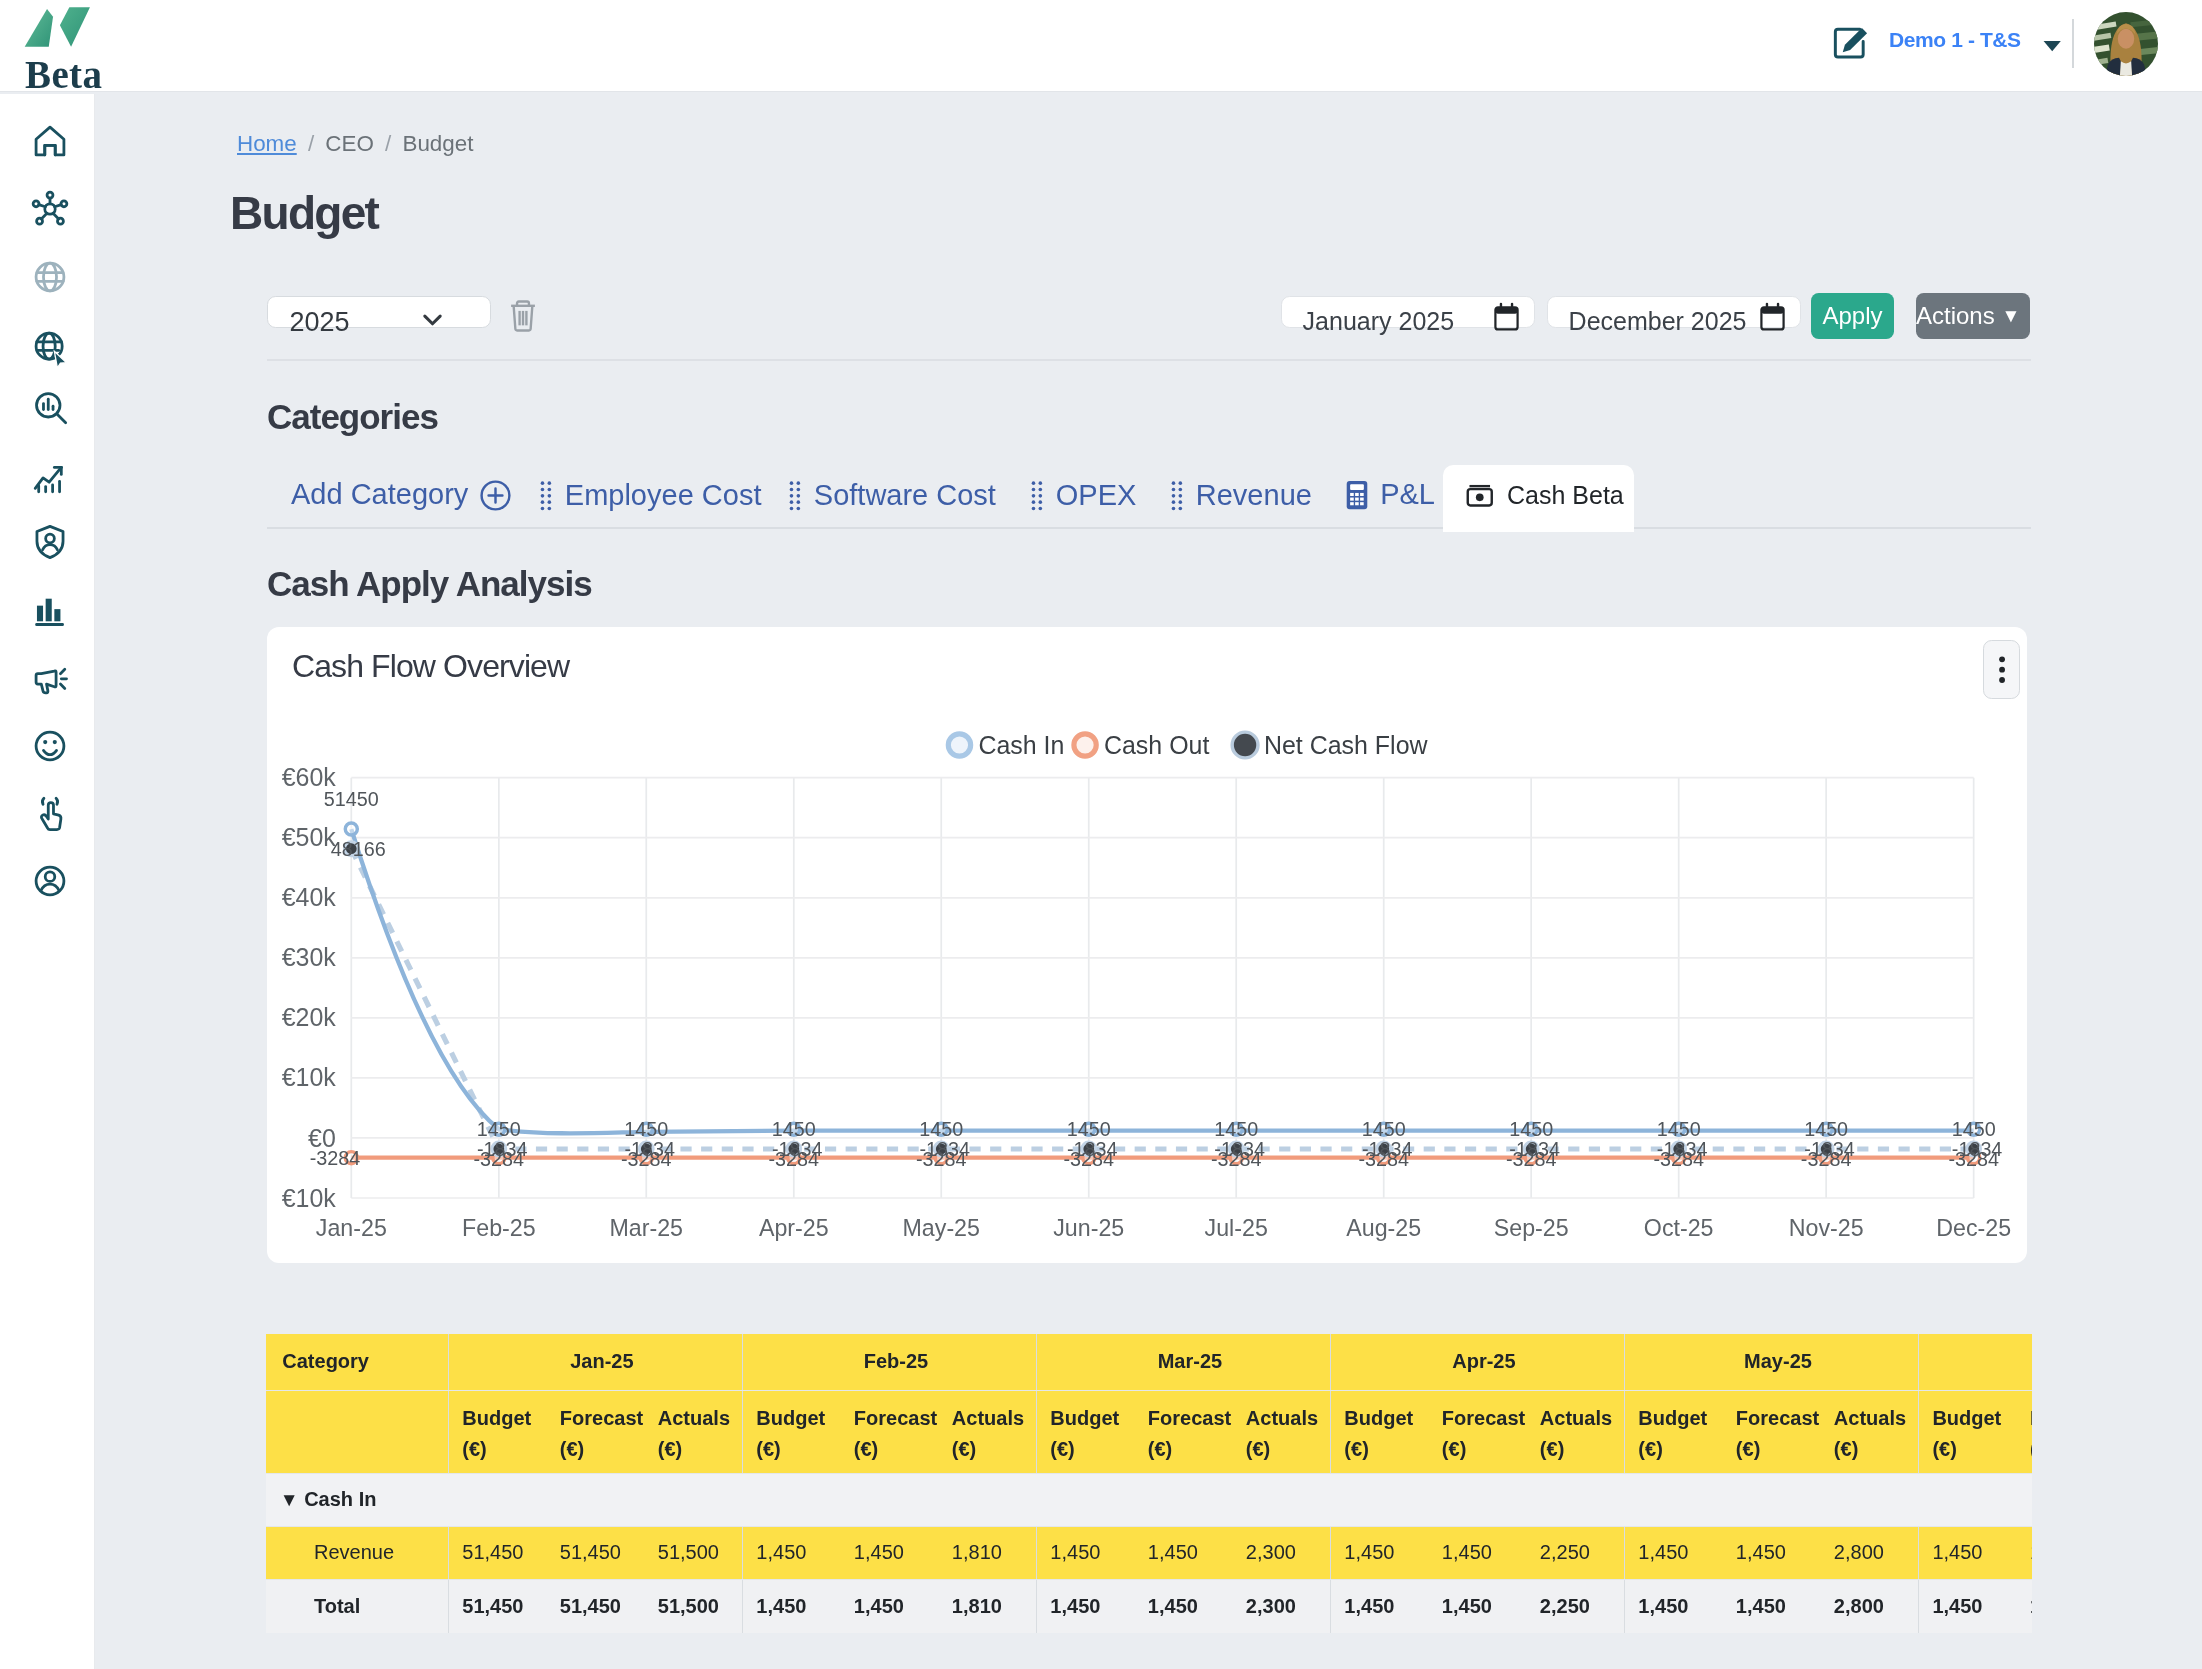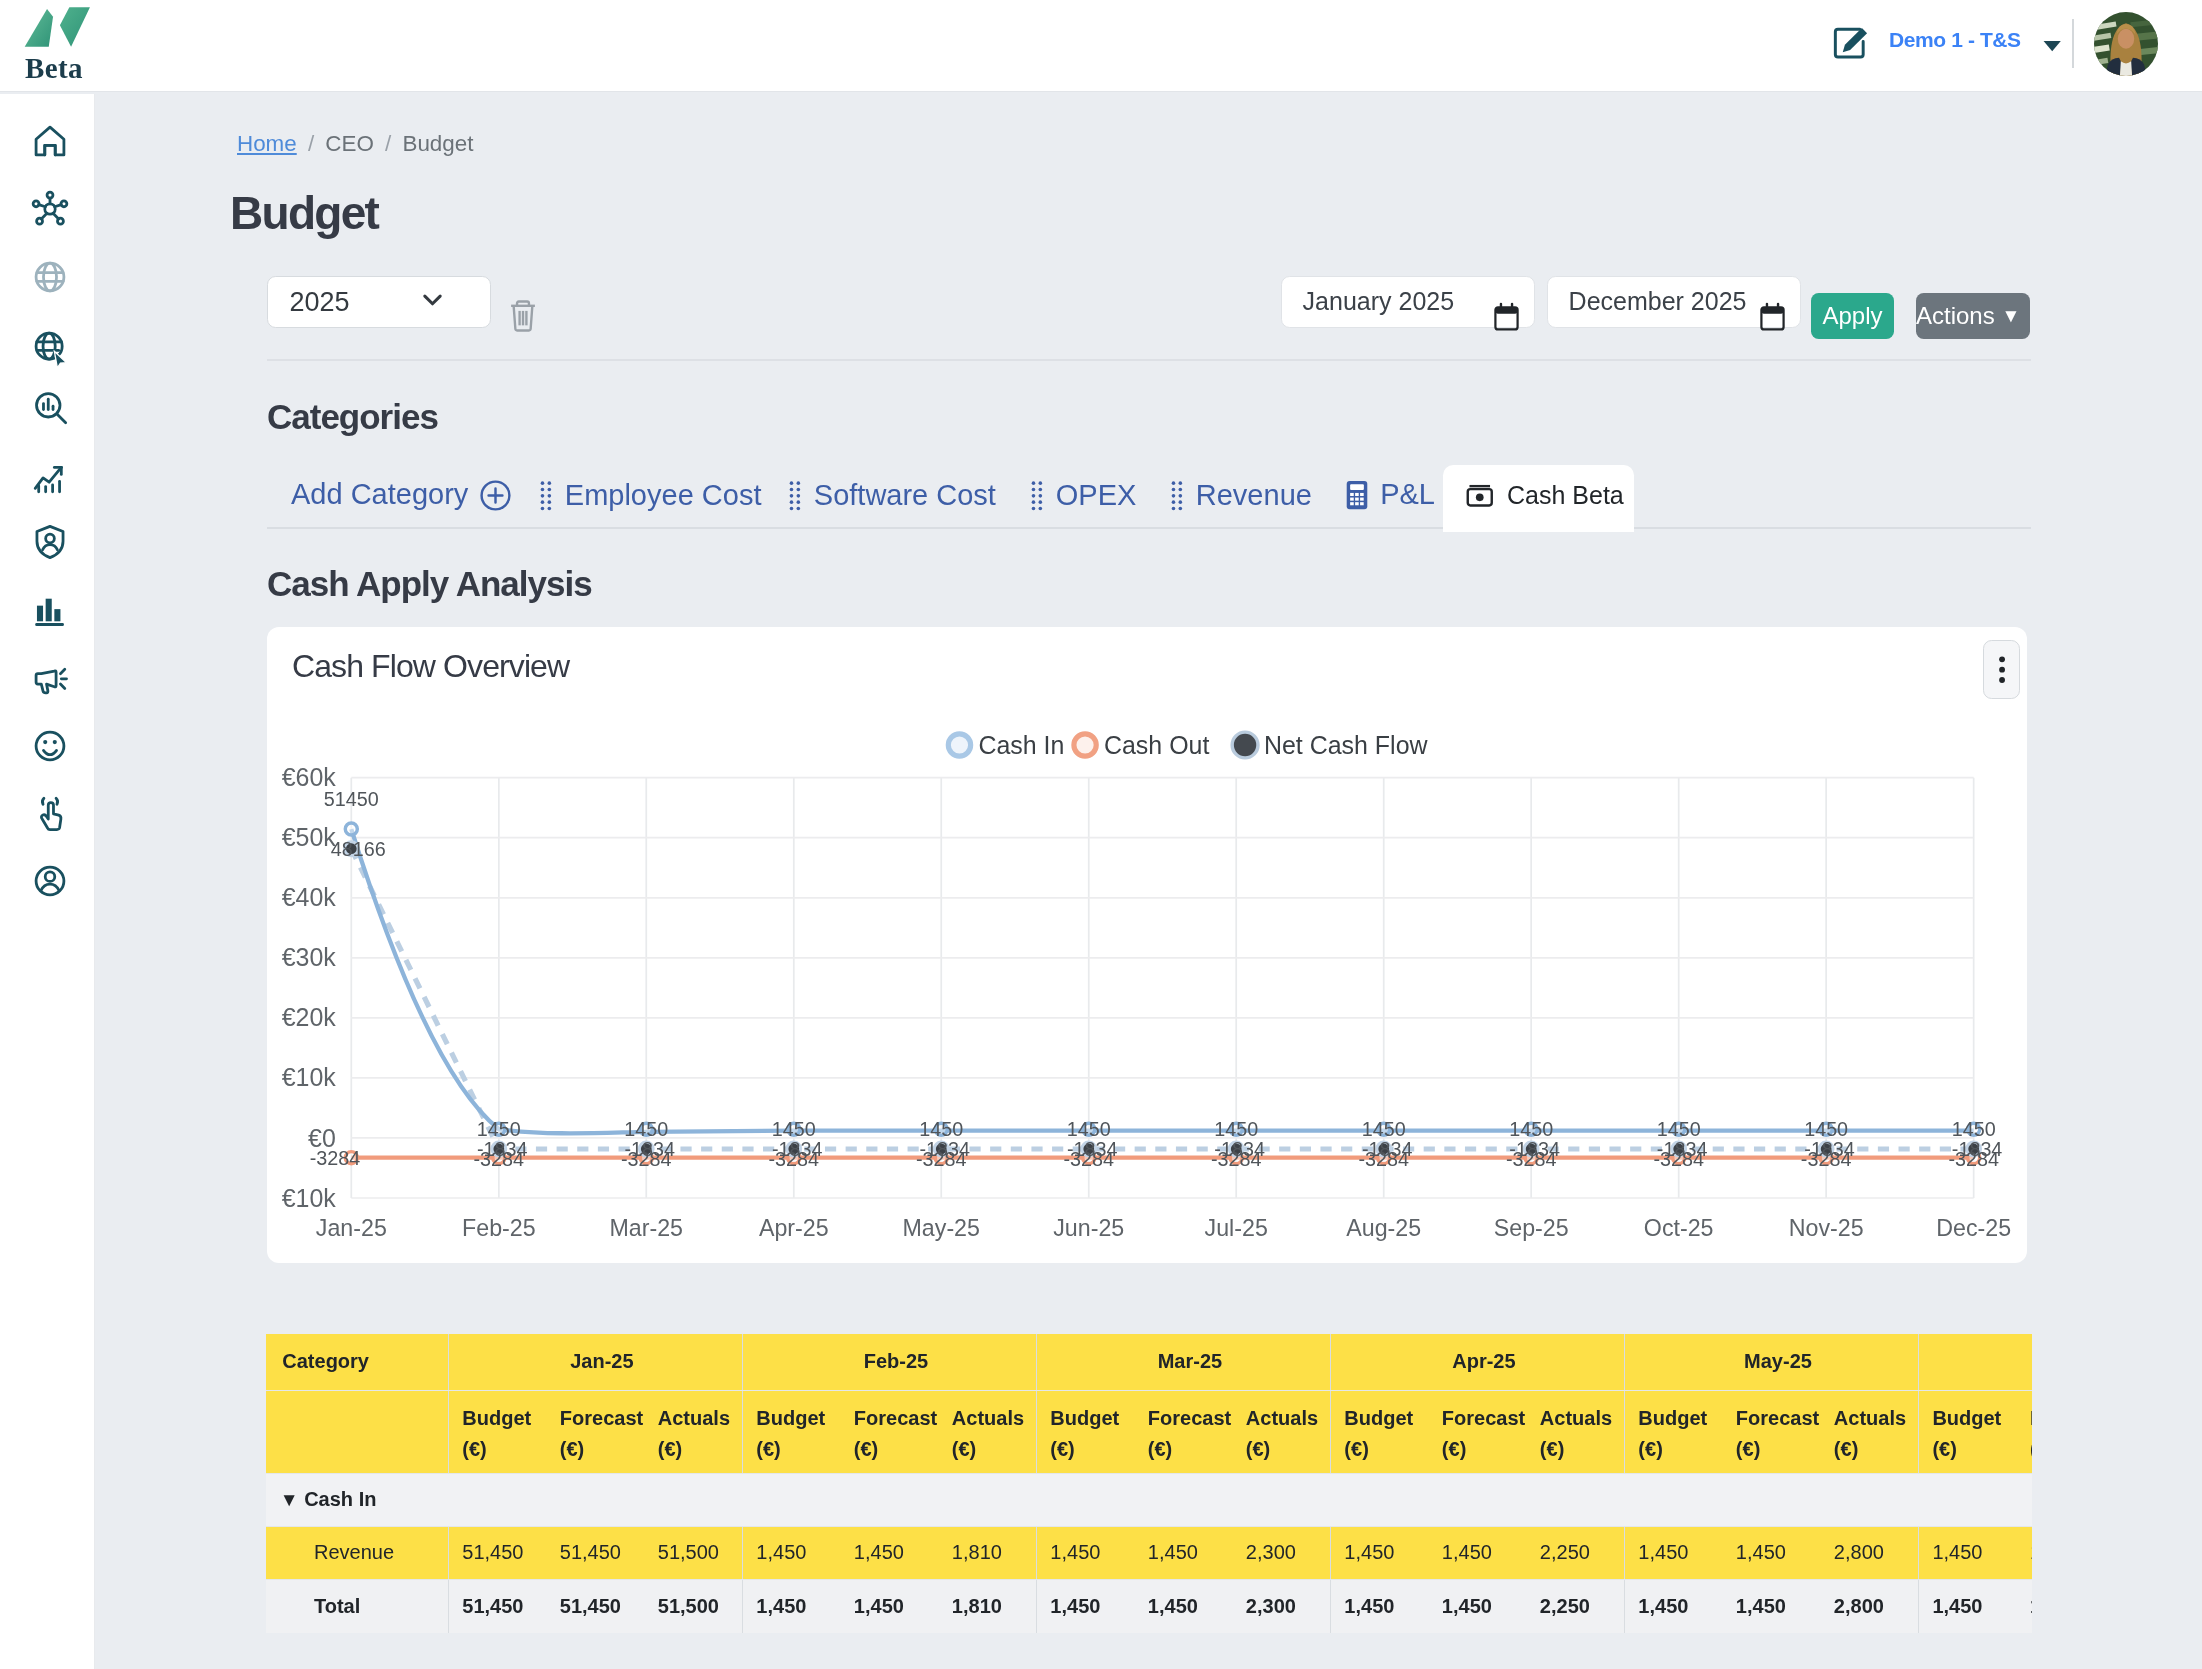--- a/index.html
+++ b/index.html
@@ -4,30 +4,30 @@
 <title>Budget</title>
 <style>
 * { margin:0; padding:0; box-sizing:border-box; }
 html,body { width:2203px; height:1669px; overflow:hidden; }
 body { font-family:"Liberation Sans", sans-serif; background:#eaedf1; }
 #root { position:relative; width:2203px; height:1669px; overflow:hidden; }
 
 #header { position:absolute; left:0; top:0; width:2203px; height:92px; background:#fff; border-bottom:1.7px solid #e2e5e9; z-index:5; }
 #sidebar { position:absolute; left:0; top:94px; width:95px; height:1576px; background:#fff; border-right:0.9px solid #e8eaed; z-index:4; }
 .sideicon { position:absolute; left:30px; width:40px; height:40px; }
-#beta { position:absolute; left:25px; top:52px; font-family:"Liberation Serif", serif; font-weight:bold; font-size:29px; color:#1c3d4c; letter-spacing:0.4px; }
+#beta { position:absolute; left:25px; top:52px; font-family:"Liberation Serif", serif; font-weight:bold; font-size:39px; color:#1c3d4c; letter-spacing:0.4px; }
 #demotxt { position:absolute; left:1889px; top:27.5px; font-size:21px; font-weight:700; color:#3b82f6; letter-spacing:-0.4px; }
 #hsep { position:absolute; left:2072px; top:19px; width:1.7px; height:49px; background:#d4d8db; }
 
 #crumbs { position:absolute; left:231px; top:131px; font-size:22.4px; color:#6b7278; }
 #crumbs a { color:#4f8bd9; text-decoration:underline;margin-left:6px; }
 #crumbs .sep { color:#99a0a8; padding:0 11.2px; }
 #h1 { position:absolute; left:230px; top:186px; font-size:46px; font-weight:700; color:#363b46; letter-spacing:-1.7px; }
 
-.ctrl { position:absolute; top:276px; height:52px; background:#fff; border:1.7px solid #d7dbdf; border-radius:8.6px; font-size:25px; color:#343a40; }
+.ctrl { position:absolute; top:296px; height:32px; background:#fff; border:1.7px solid #d7dbdf; border-radius:8.6px; font-size:25px; color:#343a40; }
 #selyear { left:267px; width:224px; }
 #selyear .txt { position:absolute; left:21.5px; top:9.5px; font-size:27px; }
 #inp1 { left:1281px; width:254px; border-color:#e0e3e7; }
 #inp2 { left:1547px; width:254px; border-color:#e0e3e7; }
 .ctrl .txt2 { position:absolute; left:20.6px; top:10.3px; color:#3b4148; }
 #applybtn { position:absolute; left:1811px; top:293px; width:83px; height:46px; background:#2ba88c; border-radius:7.7px; color:#fff; font-size:24px; text-align:center; line-height:45px; }
 #actionsbtn { position:absolute; left:1916px; top:293px; width:114px; height:46px; background:#6c757d; border-radius:7.7px; color:#fff; font-size:24px; line-height:45px; }
 #divider1 { position:absolute; left:267px; top:359px; width:1764px; height:1.7px; background:#dde0e5; }
 
 .h2 { position:absolute; font-size:35px; font-weight:700; color:#363b46; letter-spacing:-1px; }

